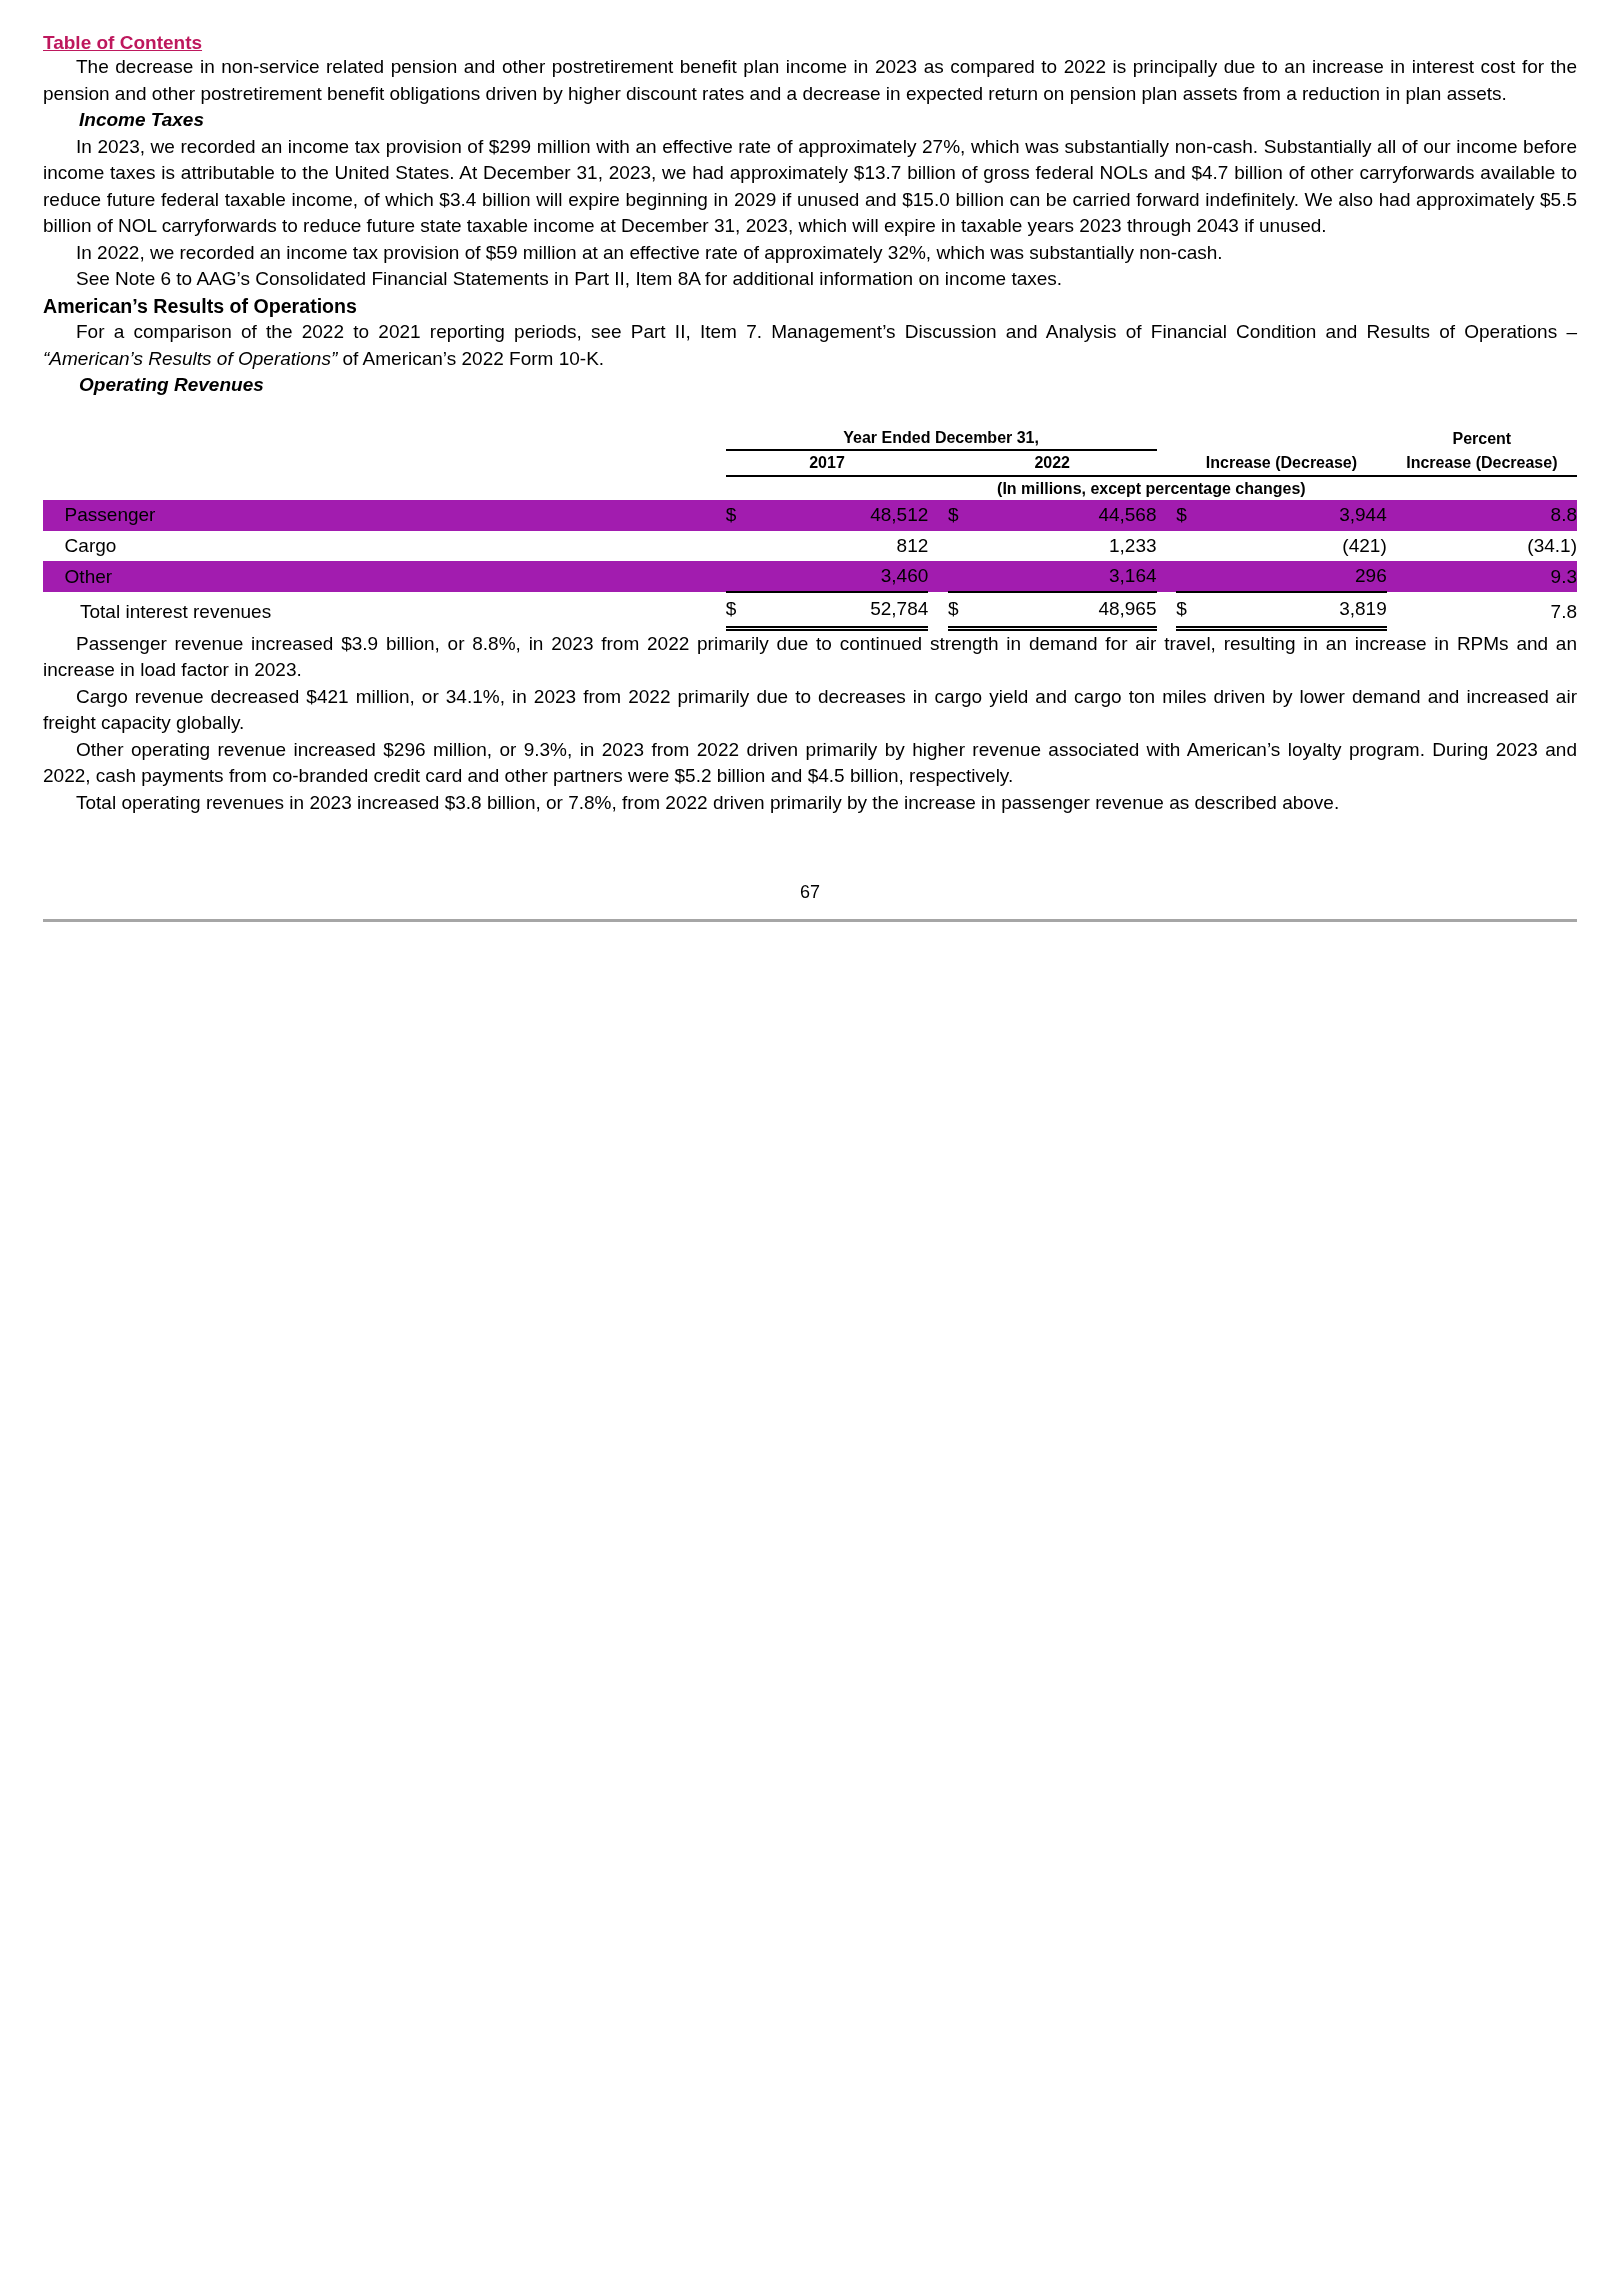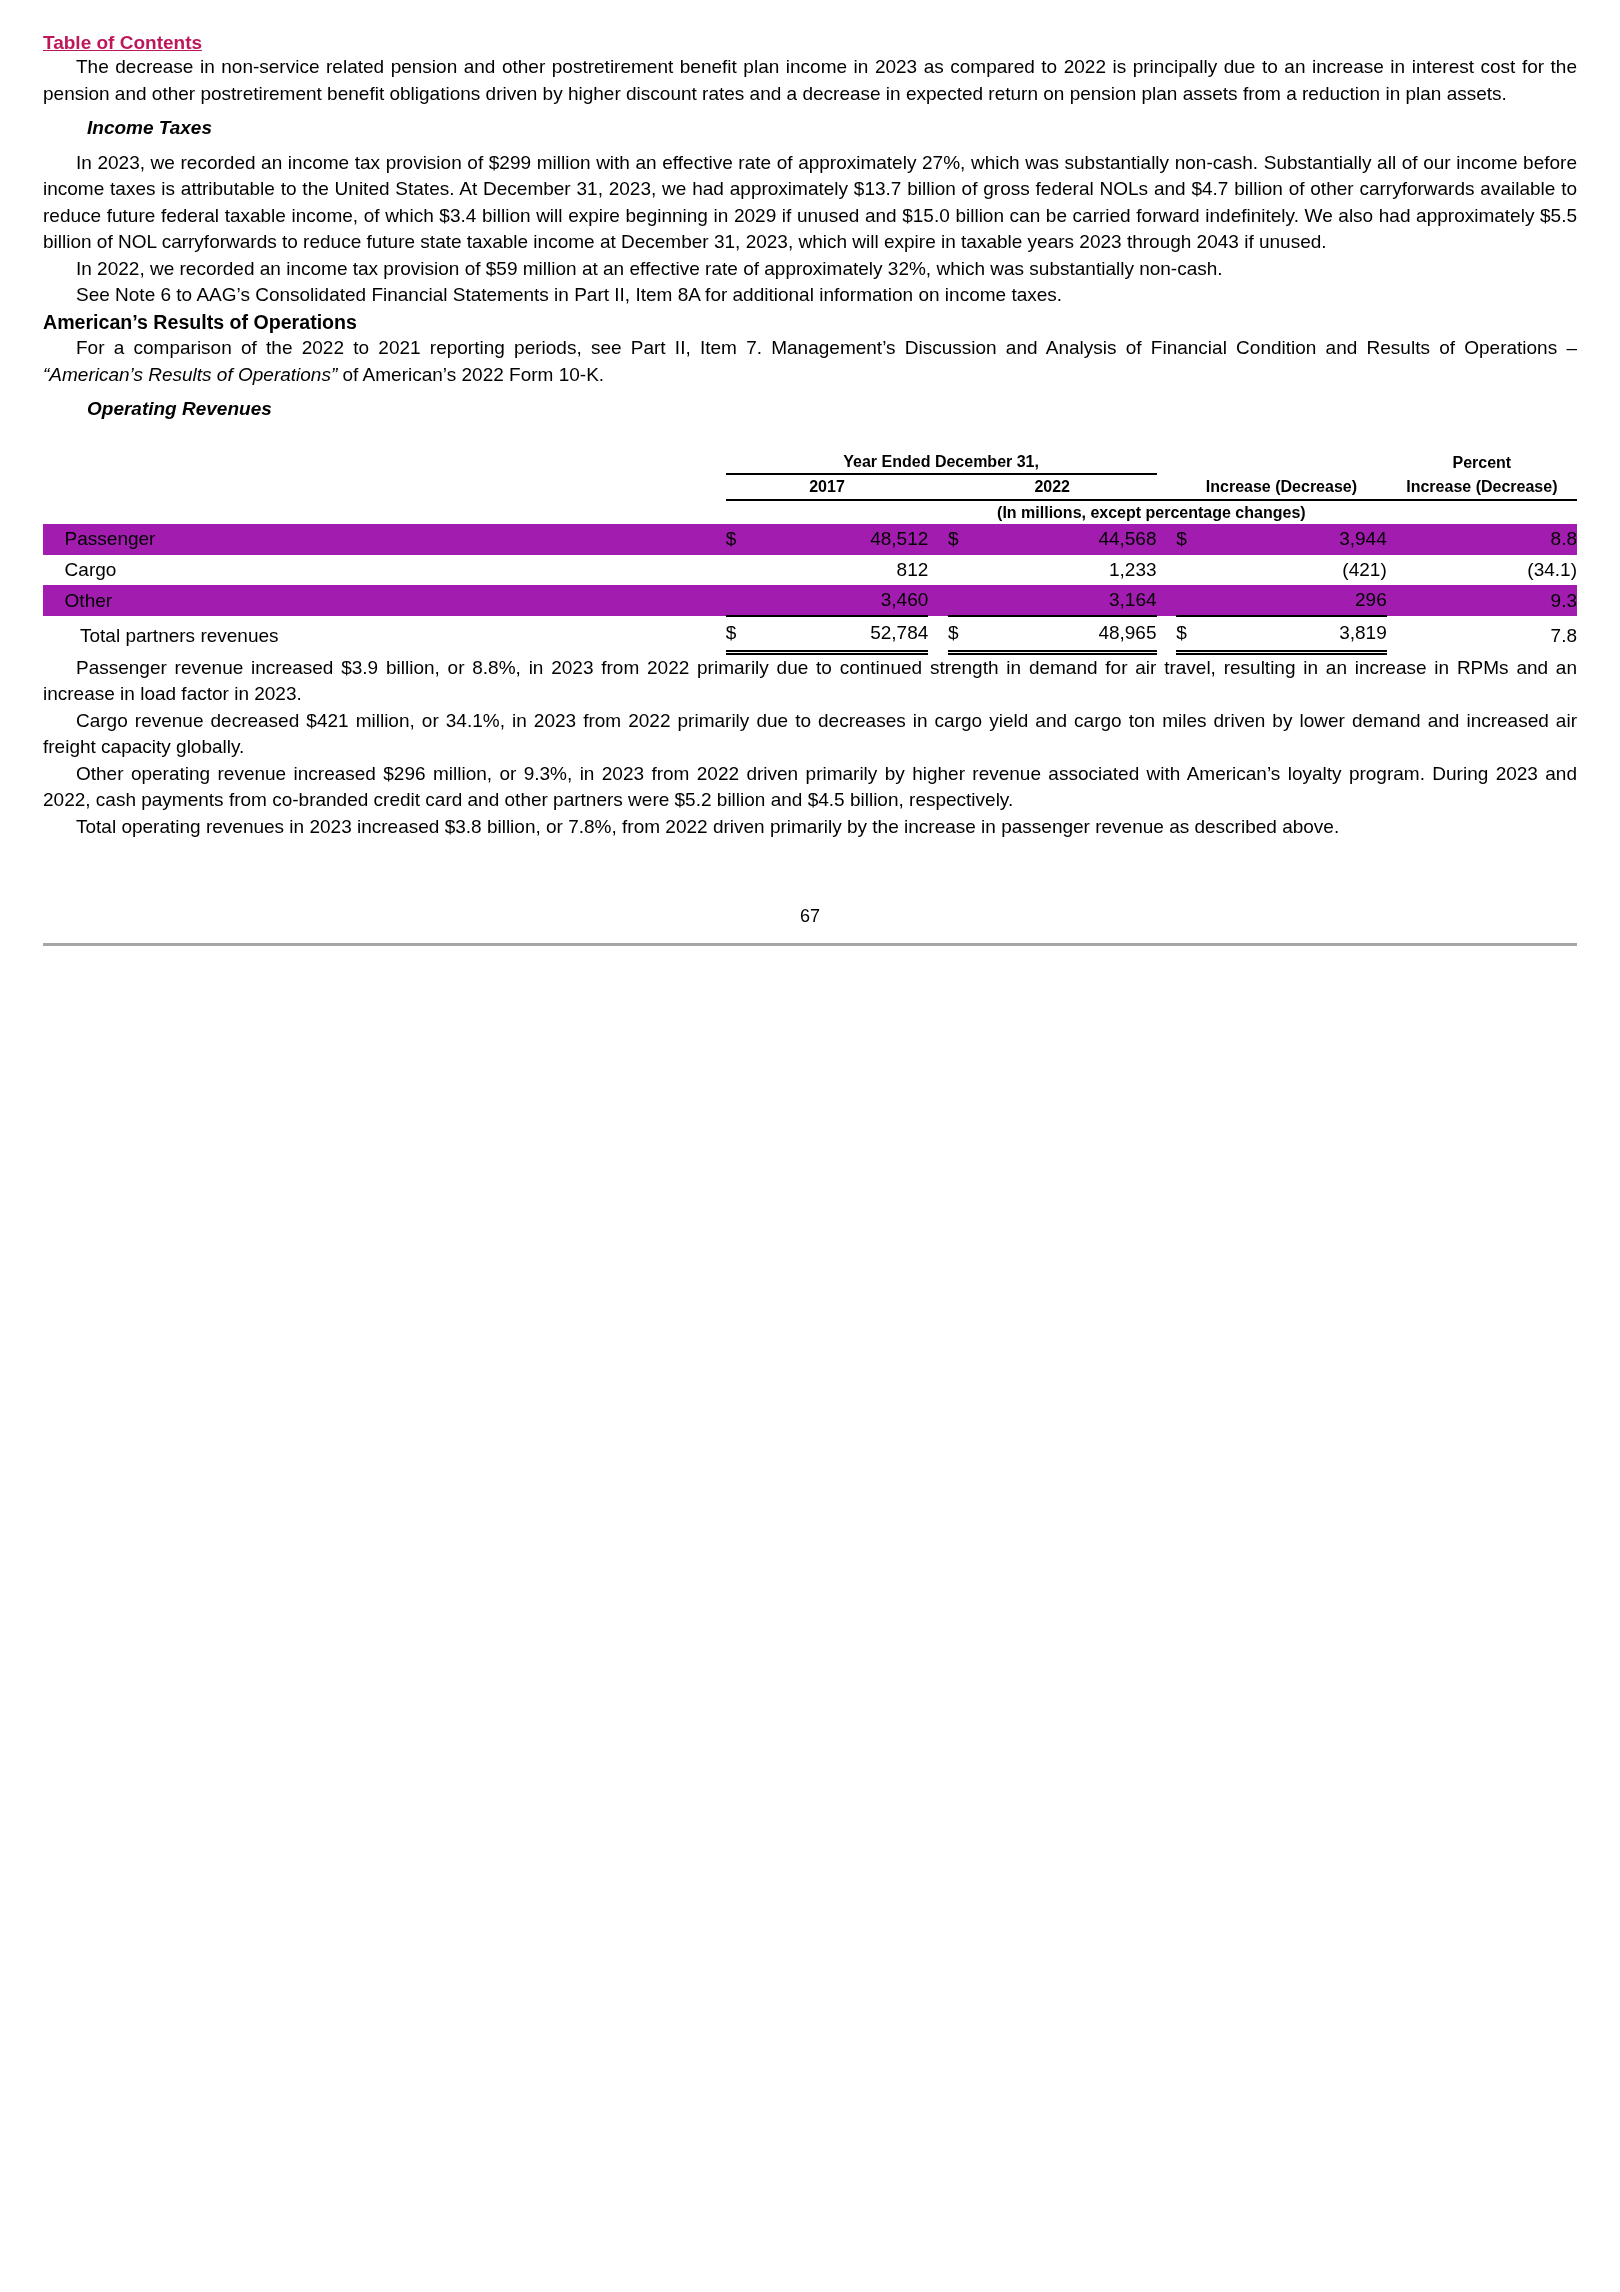--- a/index.html
+++ b/index.html
@@ -47,21 +47,21 @@
   .h-operating { margin-top: 37px; }
   .p6 { margin-top: 42px; }
   .p7 { margin-top: 32px; }
   .p8 { margin-top: 31px; }
   .p9 { margin-top: 22.5px; }
 
   h3.sub-heading {
     font-size: 19px;
     font-weight: bold;
     font-style: italic;
-    margin: 8px;
+    margin: 0;
     padding-left: 36px;
     line-height: 26.5px;
   }
   h2.main-heading {
     font-size: 19.6px;
     font-weight: bold;
     margin: 0;
     line-height: 26.5px;
   }
   .italic { font-style: italic; }
@@ -211,21 +211,21 @@
         <td></td>
         <td class="cur"></td>
         <td class="val">3,164</td>
         <td></td>
         <td class="cur"></td>
         <td class="val">296</td>
         <td class="pct">9.3</td>
       </tr>
 
       <tr class="total-row">
-        <td class="lbl-total">Total partners revenues</td>
+        <td class="lbl-total">Total interest revenues</td>
         <td class="cur rule">$</td>
         <td class="val rule">52,784</td>
         <td></td>
         <td class="cur rule">$</td>
         <td class="val rule">48,965</td>
         <td></td>
         <td class="cur rule">$</td>
         <td class="val rule">3,819</td>
         <td class="pct">7.8</td>
       </tr>

